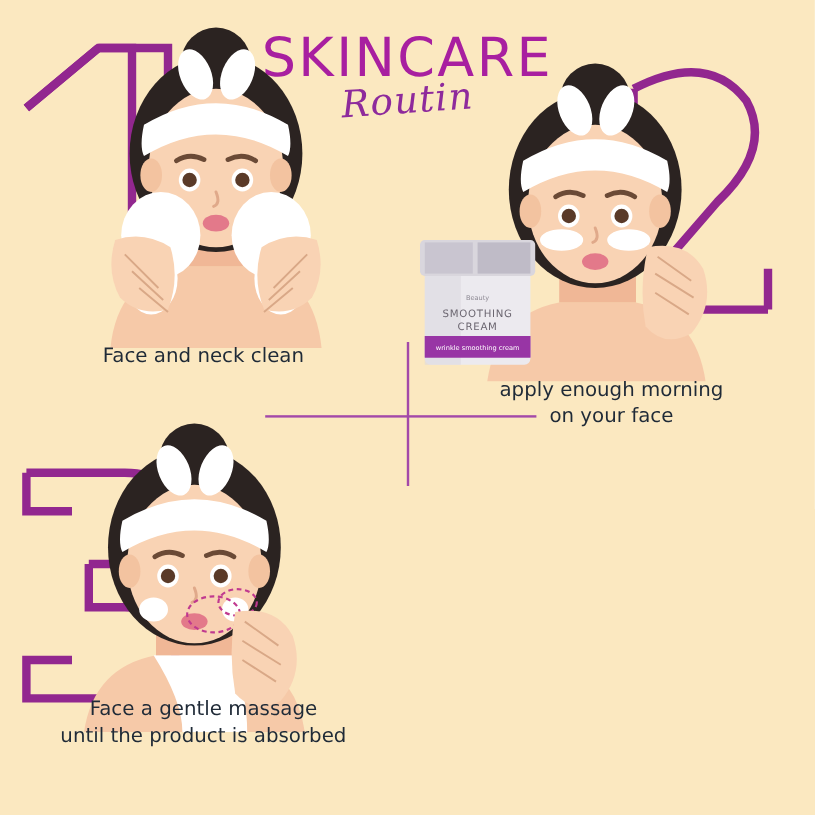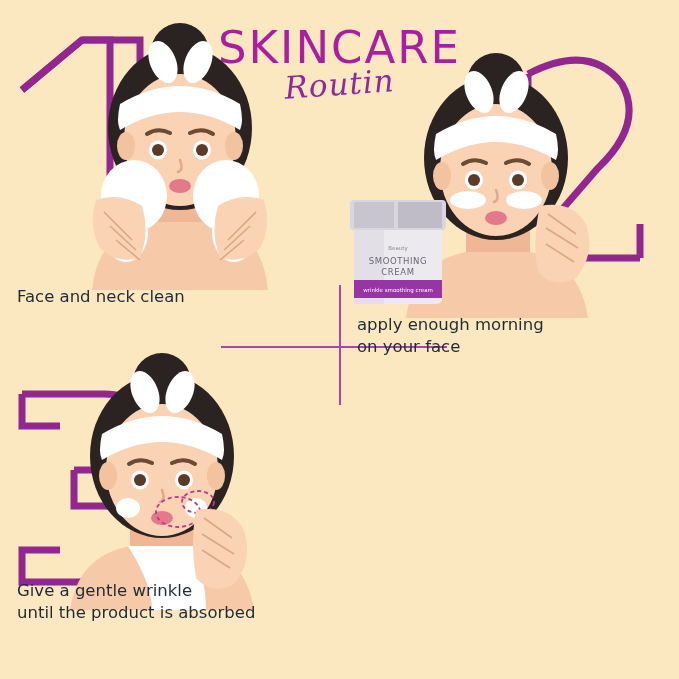--- a/index.html
+++ b/index.html
@@ -80,23 +80,23 @@
 
   .art {
     position: absolute;
     left: 0;
     top: 0;
     width: 339px;
     height: 290px;
   }
   .caption {
     position: absolute;
-    left: 17px;
+    left: 0;
     width: 339px;
-    text-align: left;
+    text-align: center;
     font-family: "DejaVu Sans", sans-serif;
     font-size: 16.5px;
     color: #1f2a37;
     line-height: 22px;
     white-space: pre-line;
   }
   #cap1 { top: 286px; }
   #cap2 { top: 286px; }
   #cap3 { top: 240px; }
   #cap4 { top: 240px; }
@@ -257,18 +257,18 @@
       <ellipse cx="162" cy="158" rx="11" ry="7" fill="#e3798a"></ellipse>
 
       <g fill="none" stroke="#c0398f" stroke-width="1.8" stroke-dasharray="4 3">
         <ellipse cx="178" cy="152" rx="22" ry="15"></ellipse>
         <ellipse cx="198" cy="142" rx="16" ry="11"></ellipse>
       </g>
 
       <path d="M196 150 Q230 144 244 170 Q254 200 234 224 Q212 236 196 218 Q190 184 196 150 Z" fill="#f9d3b4"></path>
       <path d="M204 158 L232 178 M202 174 L234 194 M202 190 L230 208" stroke="#d9a887" stroke-width="1.6" fill="none"></path>
     </svg>
-    <div class="caption" id="cap3">Give a gentle wrinkle
+    <div class="caption" id="cap3">Face a gentle massage
 until the product is absorbed</div>
   </div>
 
 
 </div>
 
 </body></html>

